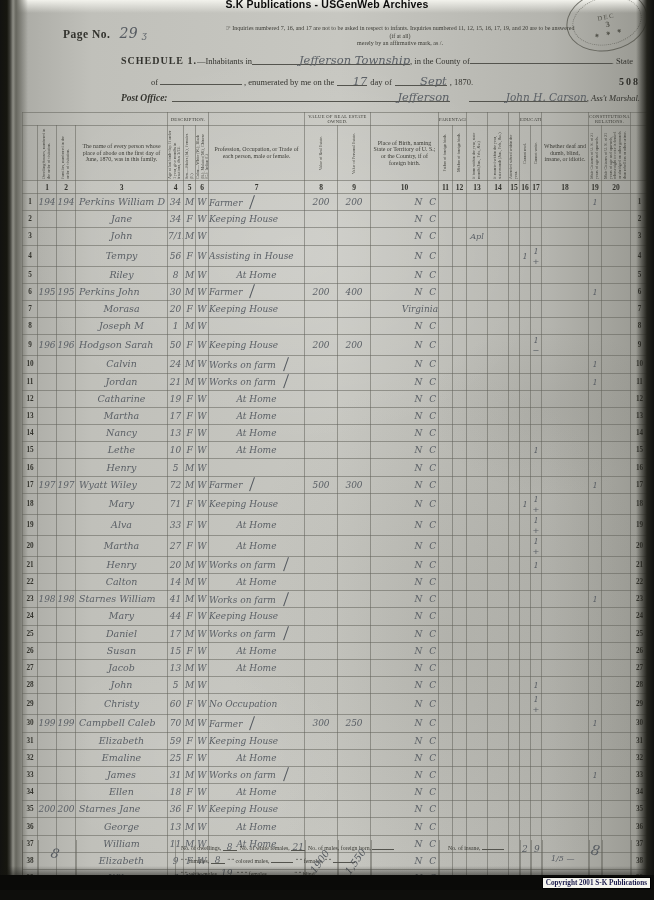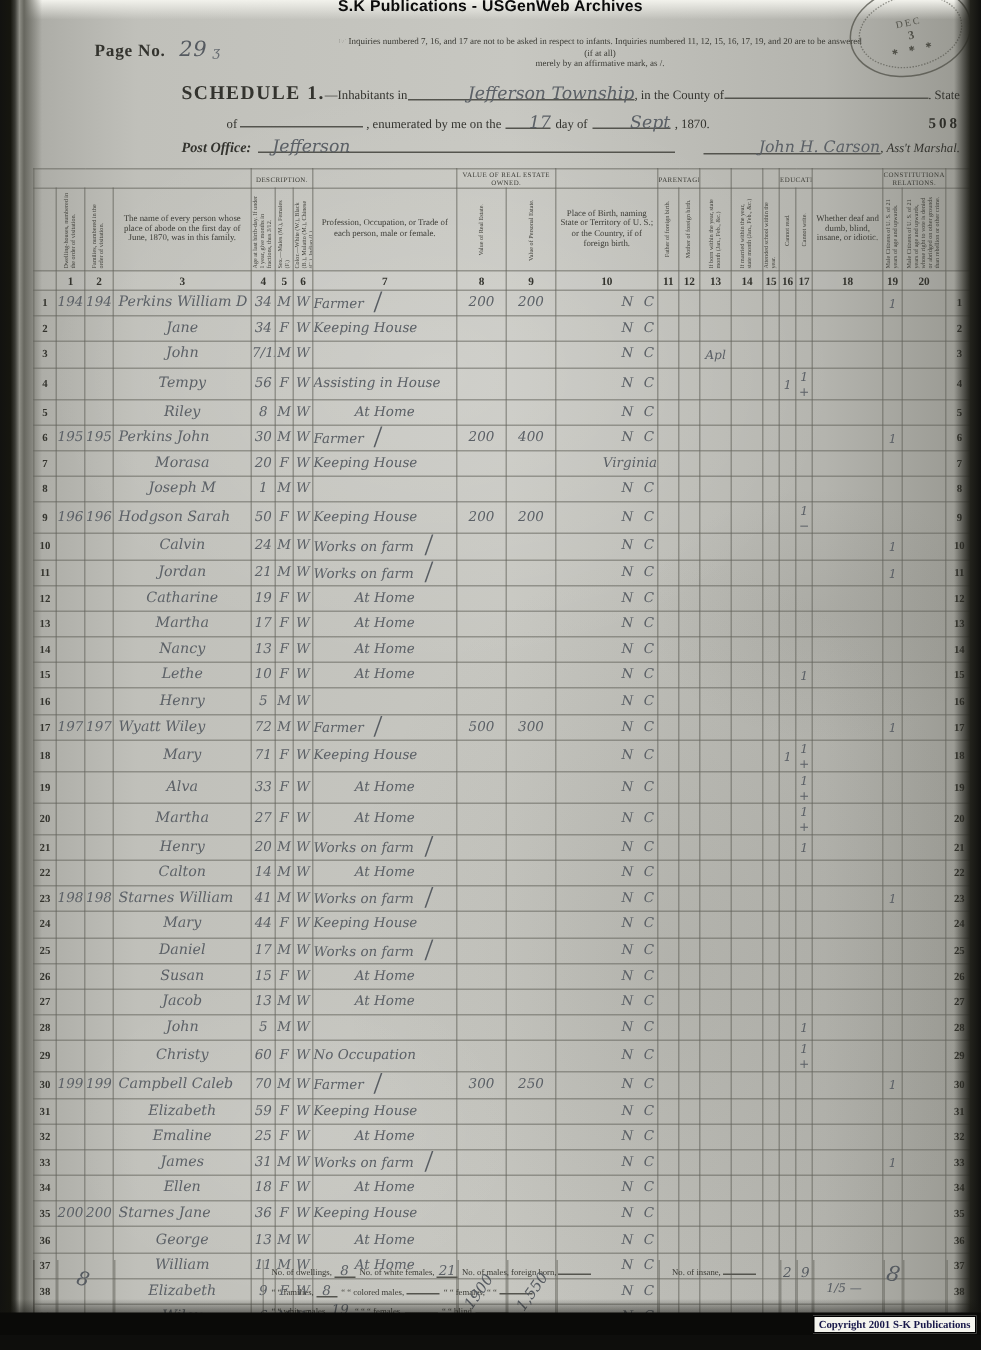--- a/index.html
+++ b/index.html
@@ -30,21 +30,21 @@
   .note{position:absolute;left:222px;top:25px;width:356px;font-size:6px;line-height:7.5px;text-align:center;color:#3b3b35;}
   .stamp{position:absolute;left:566px;top:-9px;width:80px;height:58px;border:1.6px solid rgba(72,72,64,.7);border-radius:50%;
     transform:rotate(-12deg);display:flex;flex-direction:column;align-items:center;justify-content:center;z-index:5;color:rgba(66,66,58,.85);}
   .stamp::before{content:"";position:absolute;inset:5px;border:0.8px dotted rgba(66,66,58,.5);border-radius:50%;}
   .stamp .d1{font-size:6.5px;letter-spacing:1.5px;margin-top:6px;}
   .stamp .d2{font-size:8px;font-weight:bold;}
   .stamp .stars{font-size:5px;letter-spacing:3px;margin-top:1px;}
   .schline1{position:absolute;left:88px;top:54px;right:14px;font-size:8.5px;white-space:nowrap;display:flex;align-items:baseline;}
   .schline2{position:absolute;left:118px;top:75px;right:14px;font-size:8.5px;white-space:nowrap;display:flex;align-items:baseline;}
   .schline3{position:absolute;left:88px;top:93px;right:14px;font-size:9px;white-space:nowrap;display:flex;align-items:baseline;}
-  .sch-title{font-weight:bold;font-size:13px;letter-spacing:1px;text-transform:uppercase;}
+  .sch-title{font-weight:bold;font-size:10px;letter-spacing:1px;text-transform:uppercase;}
   .ul{display:inline-block;border-bottom:0.9px solid #54544e;text-align:right;}
   .hw-line{font-size:11.5px;line-height:8px;}
   .formno{margin-left:auto;font-weight:bold;font-size:10px;letter-spacing:2px;color:#2e2e29;}
   .po-label{font-style:italic;font-weight:bold;font-size:9.5px;}
   .sig-title{font-style:italic;font-size:8.5px;}
   
   table.census{border-collapse:collapse;table-layout:fixed;position:absolute;left:22px;top:112px;width:626px;z-index:2;
     border:1.2px solid #514f49;}
   table.census td{border:1px solid rgba(96,96,88,.52);padding:0;overflow:hidden;vertical-align:middle;}
   tr.groups td{height:12px;font-size:4.6px;letter-spacing:.3px;text-transform:uppercase;text-align:center;color:#3a3a34;line-height:5px;}
@@ -115,21 +115,21 @@
     <span>, enumerated by me on the</span>
     <span class="ul hw hw-line" style="width:30px;margin:0 3px;">17</span>
     <span>day of</span>
     <span class="ul hw hw-line" style="width:52px;margin:0 3px;">Sept</span>
     <span>, 1870.</span>
     <span class="formno">508</span>
   </div>
 
   <div class="schline3 print">
     <span class="po-label">Post Office:</span>
-    <span class="ul hw hw-line" style="width:268px;margin-left:4px;text-align:left;padding-left:10px;">Jefferson</span>
+    <span class="ul hw hw-line" style="width:268px;margin-left:4px;text-align:right;padding-left:10px;">Jefferson</span>
     <span style="flex:1 1 auto;"></span>
     <span class="ul hw" style="width:118px;font-size:10.5px;line-height:8px;">John H. Carson</span>
     <span class="sig-title">, Ass't Marshal.</span>
   </div>
 
   <table class="census">
       <colgroup>
         <col style="width:15px">
         <col style="width:19px">
         <col style="width:19px">

